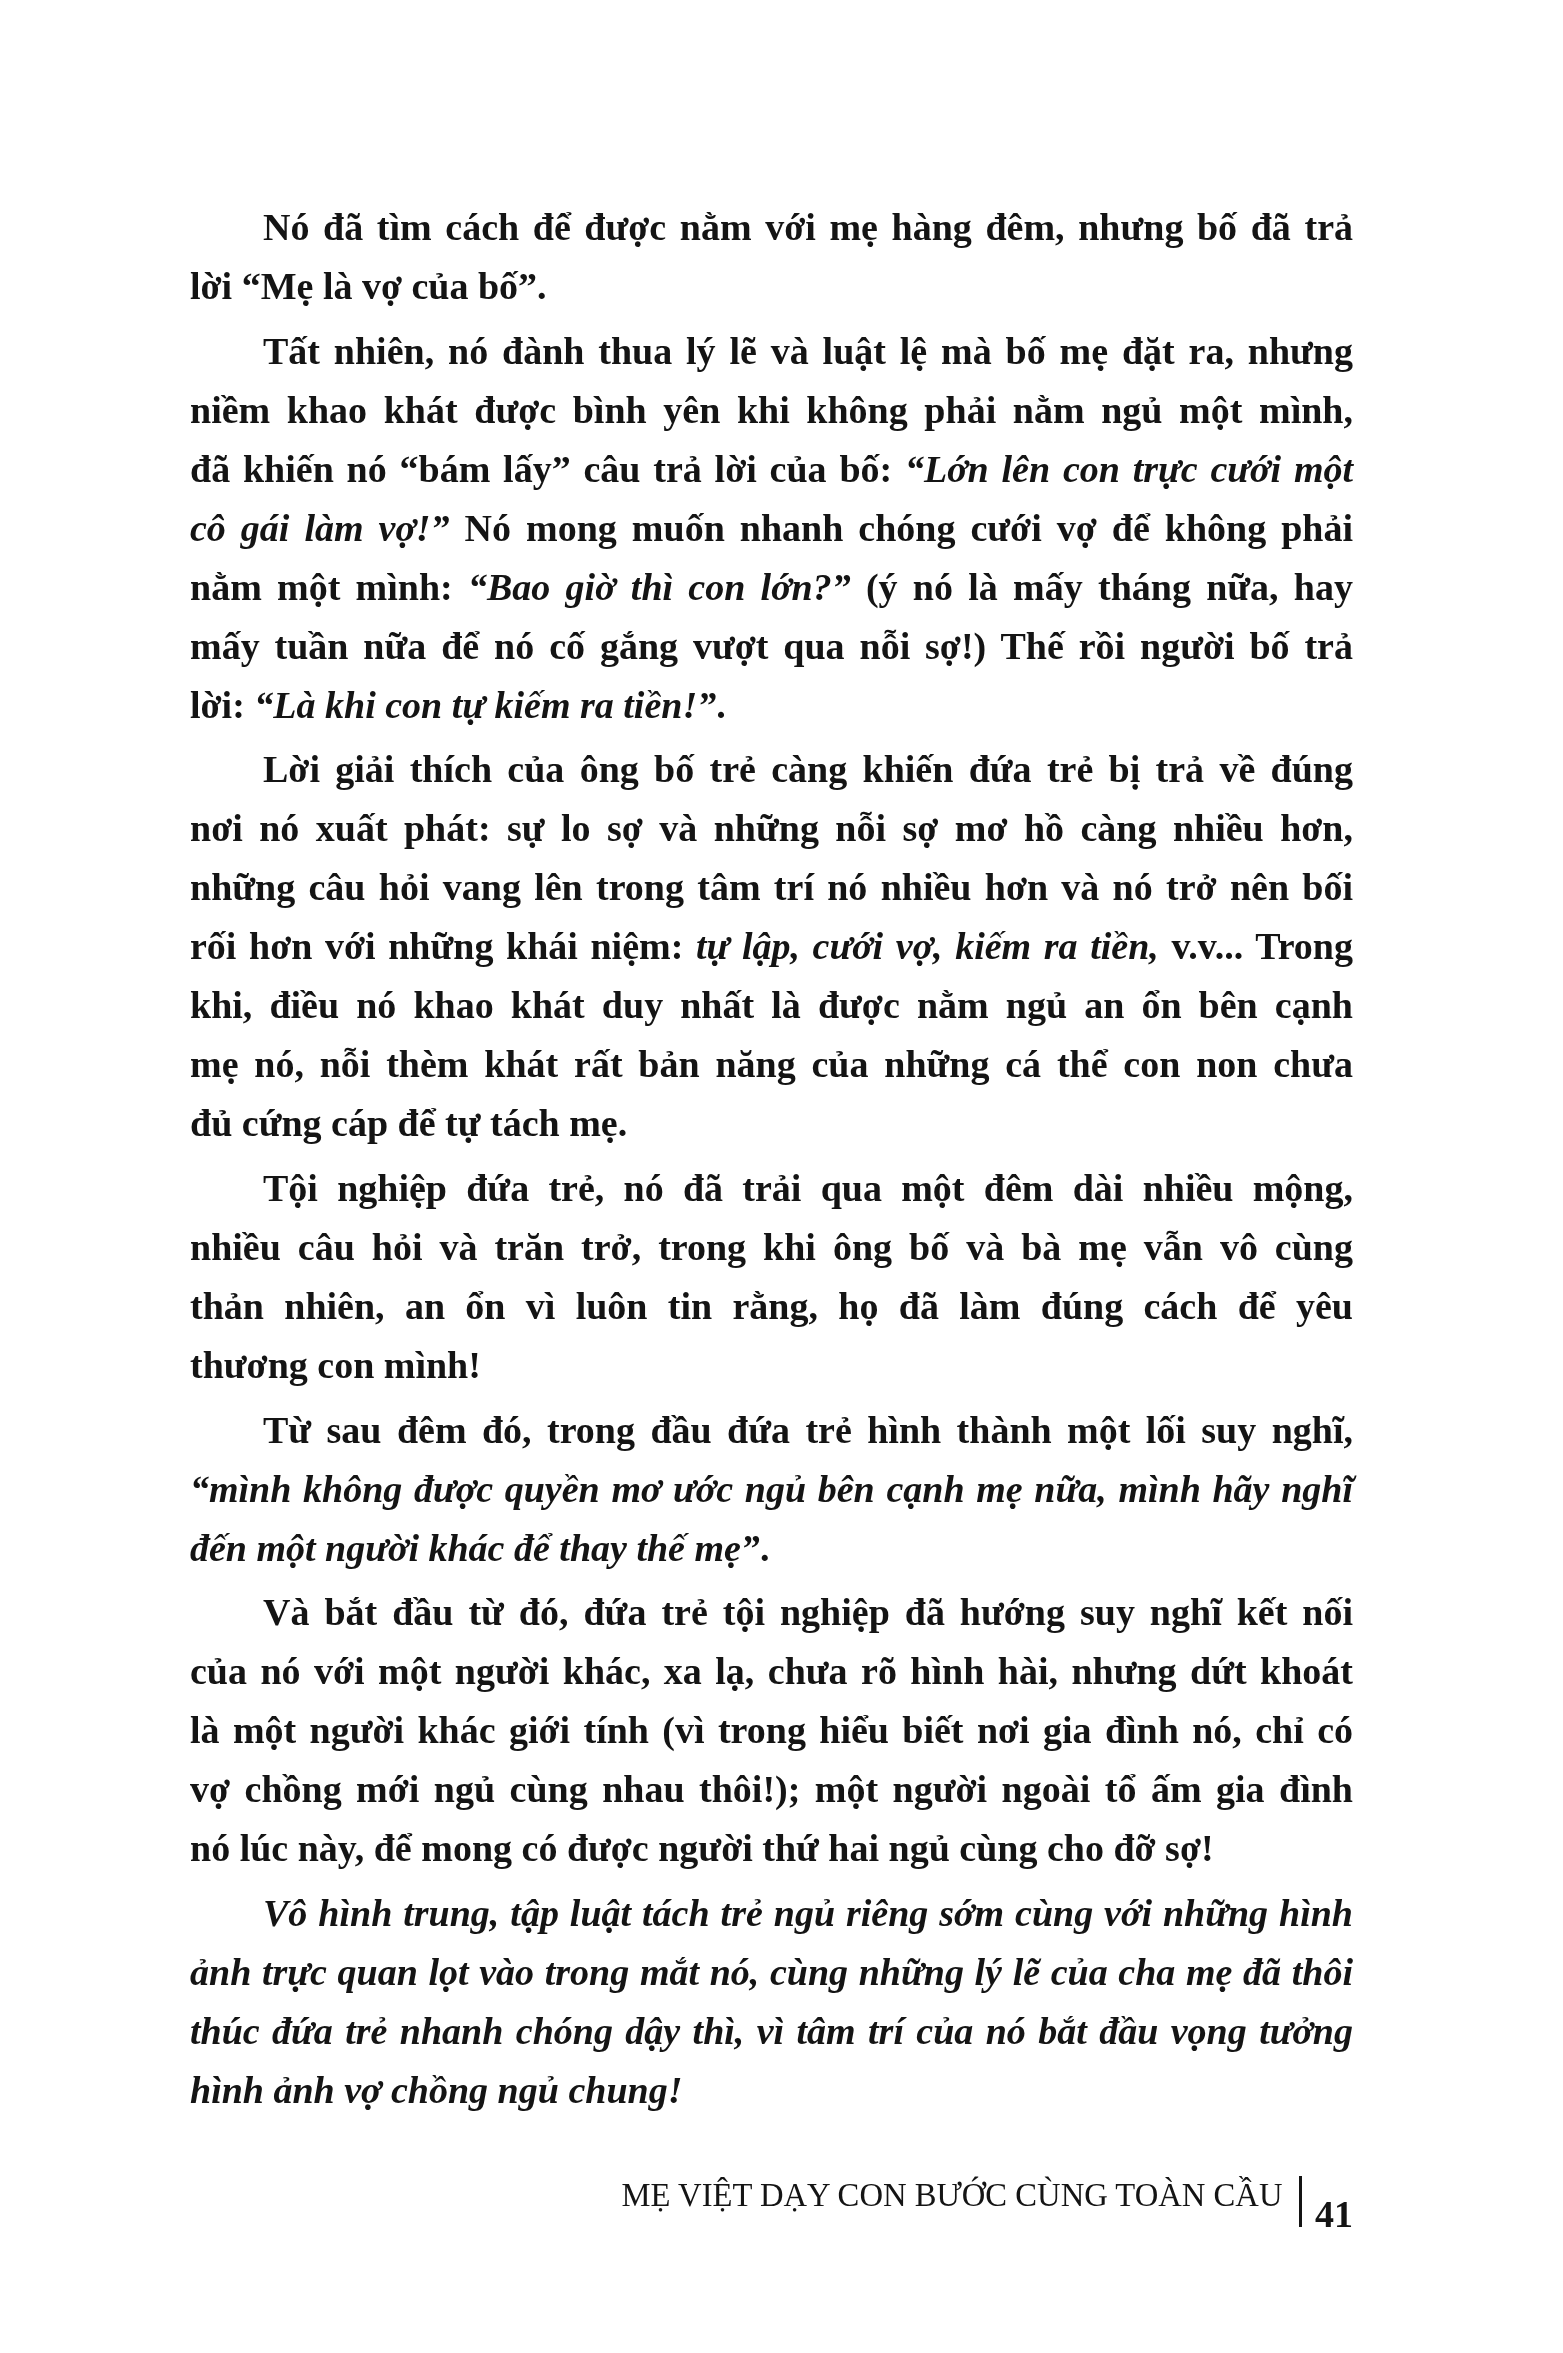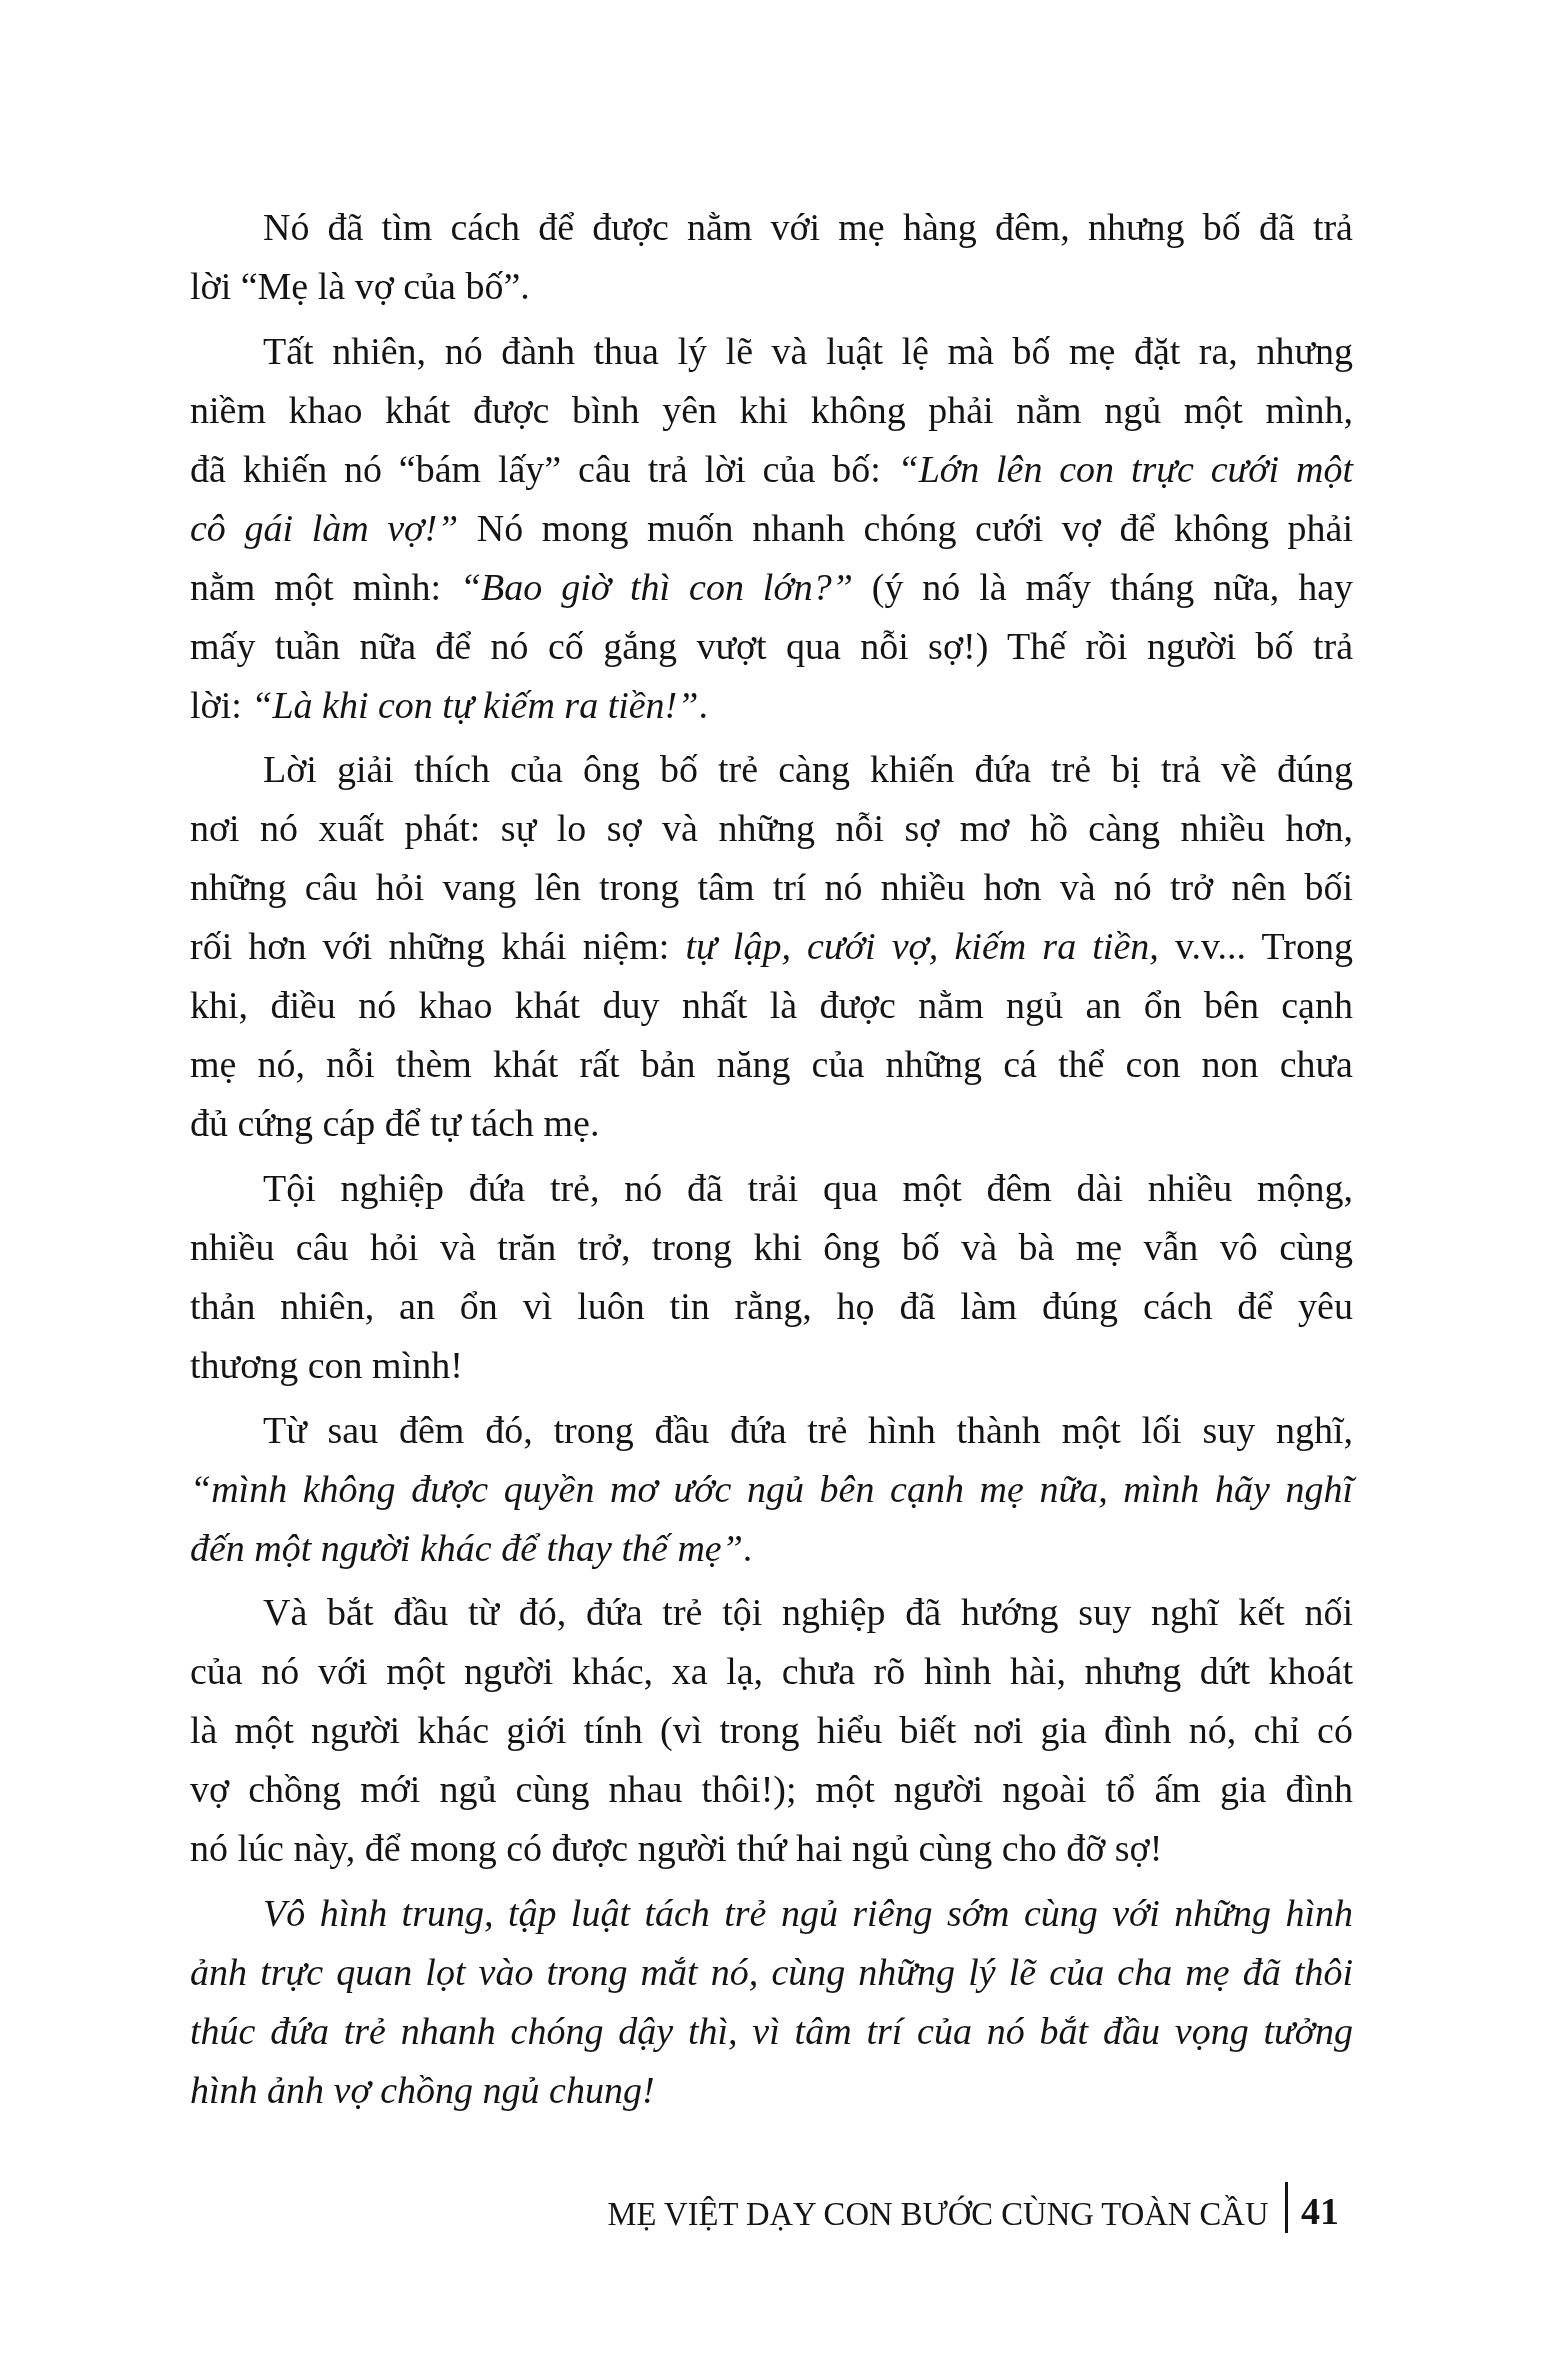--- a/index.html
+++ b/index.html
@@ -11,39 +11,39 @@
     font-family: "Liberation Serif", serif;
     color: #141414;
     overflow: hidden;
   }
   .content {
     position: absolute;
     left: 190px;
     top: 198px;
     width: 1163px;
   }
-  .para { margin: 0 0 5.7px 0; }
+  .para { margin: 0 0 5.7px 0; font-weight: bold; }
   .line {
     font-size: 38px;
     line-height: 59px;
     height: 59px;
     text-align: justify;
     text-align-last: justify;
     text-justify: inter-word;
   }
   .line.first { text-indent: 73px; }
   .line.last { text-align-last: left; }
   .it { font-style: italic; }
   .footer {
     position: absolute;
     top: 2176px;
-    right: 224px;
+    right: 210px;
     height: 57px;
     display: flex;
-    align-items: flex-end;
+    align-items: flex-start;
   }
   .footer-title {
     font-size: 34px;
     letter-spacing: 0px;
     white-space: nowrap;
     transform: scaleX(0.96);
     transform-origin: right center;
   }
   .footer-bar {
     width: 3.3px;

